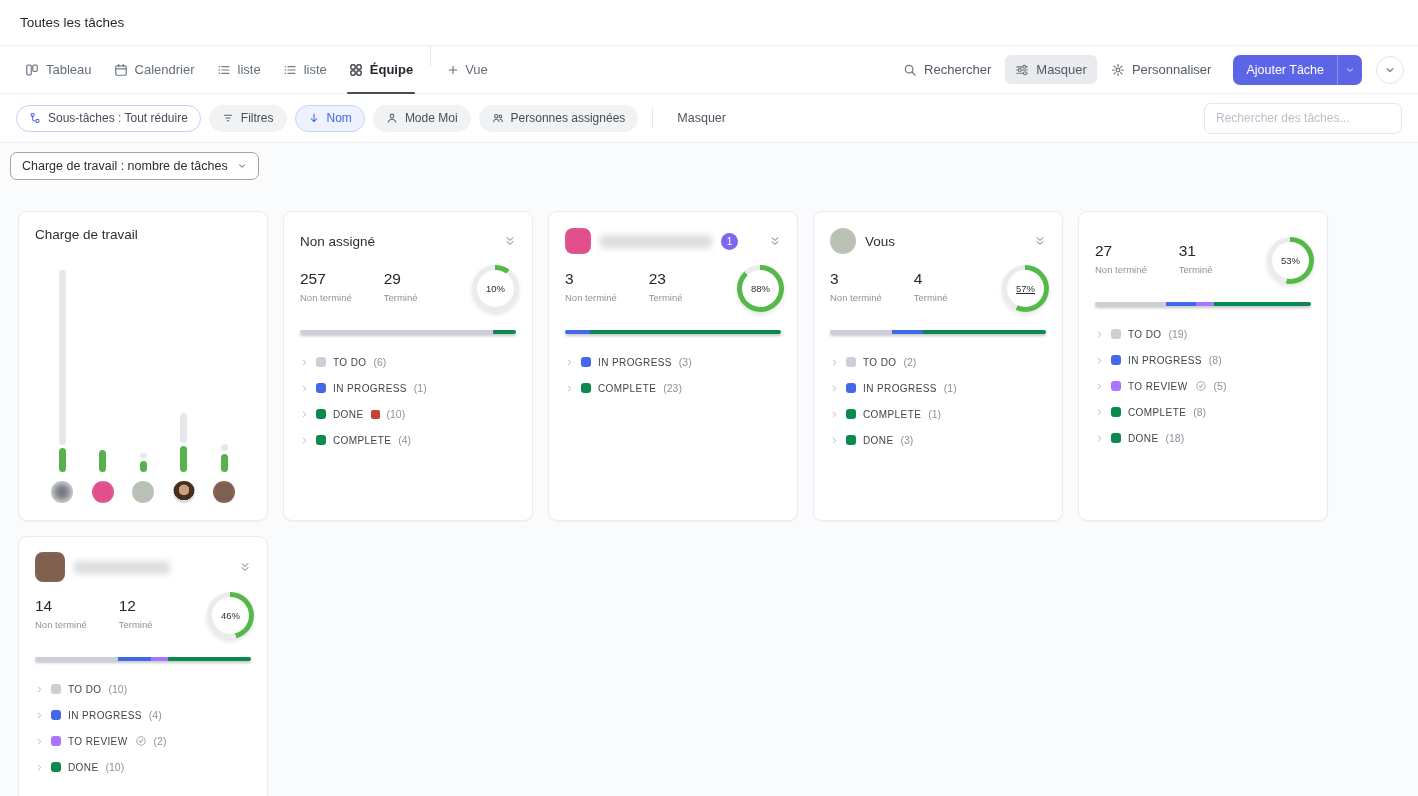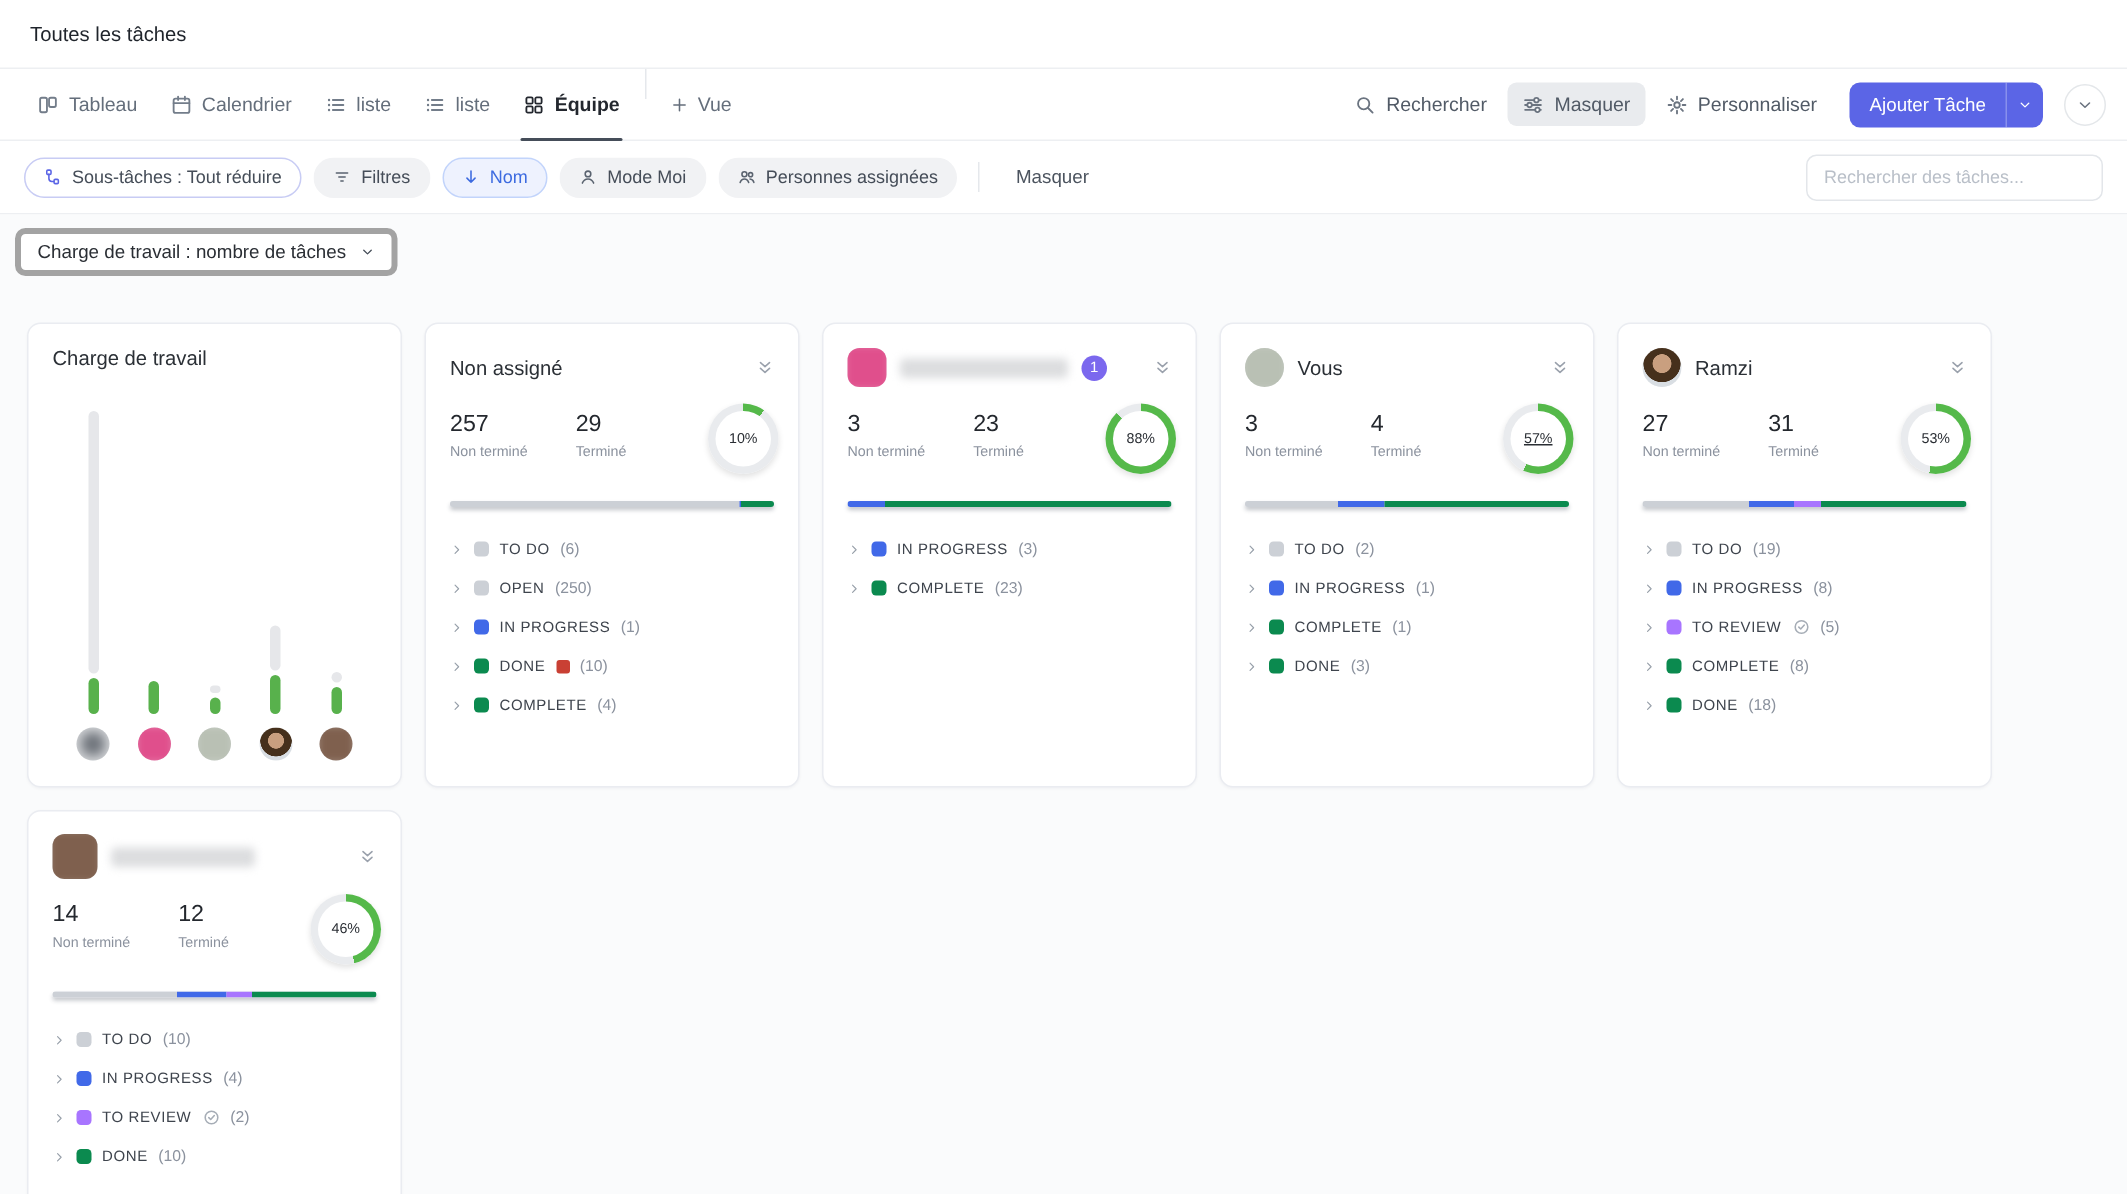--- a/index.html
+++ b/index.html
@@ -42,21 +42,21 @@
   .pill.plain{background:#f1f2f4}
   .pill.plain .i{color:#5a636f}
   .pill.active{background:#eef2fe;border-color:#c2d4fb;color:#3d6be0}
   .pill.active .i{color:#3d6be0}
   .hide-btn{font-size:12.5px;color:#4c545f;padding:6px 10px}
   .task-search{margin-left:auto;width:198px;height:31px;border:1px solid #e3e6ea;border-radius:7px;padding:0 11px;
                font-size:12px;color:#2a2e34;outline:none;background:#fff}
   .task-search::placeholder{color:#b9bfc8}
 
   .content{height:653px;background:#fafbfc;padding:9px 16px 0 10px;overflow:hidden}
-  .wl-select{height:28px;display:inline-flex;align-items:center;gap:9px;background:#fff;border:4px solid #a3a3a3;
+  .wl-select{height:28px;display:inline-flex;align-items:center;gap:9px;background:#fff;border:1px solid #a3a3a3;
              border-radius:7px;padding:12px 11px;font-size:12.5px;color:#2a2e34}
   .wl-select .i{color:#454d58}
 
   .cards{display:flex;flex-wrap:wrap;gap:15px;margin:31px 0 0 8px;width:1330px}
   .card{width:250px;height:310px;background:#fff;border:1px solid #eaecf1;border-radius:9px;padding:15px 16px;
         box-shadow:0 1px 2px rgba(20,20,40,.04);flex:0 0 auto}
 
   .wl-card{display:flex;flex-direction:column}
   .wl-title{font-size:13.5px;color:#2b3036}
   .wl-chart{flex:1;display:flex;justify-content:space-between;align-items:flex-end;padding:0 16px 2px 16px}
@@ -363,30 +363,20 @@
               <span class="sq" style="background: rgb(204, 208, 214);"></span>
               <span class="slabel">TO DO</span>
               <span class="scount">(6)</span>
             </div>
             <div class="srow">
               <span class="chev i s9">
                 <svg viewBox="0 0 16 16" fill="none" stroke="currentColor" stroke-width="1.4" stroke-linecap="round" stroke-linejoin="round">
                   <path d="M6 3.8l4.2 4.2L6 12.2"></path>
                 </svg>
               </span>
-              <span class="sq" style="background: rgb(204, 208, 214);"></span>
-              <span class="slabel">OPEN</span>
-              <span class="scount">(250)</span>
-            </div>
-            <div class="srow">
-              <span class="chev i s9">
-                <svg viewBox="0 0 16 16" fill="none" stroke="currentColor" stroke-width="1.4" stroke-linecap="round" stroke-linejoin="round">
-                  <path d="M6 3.8l4.2 4.2L6 12.2"></path>
-                </svg>
-              </span>
               <span class="sq" style="background: rgb(65, 105, 232);"></span>
               <span class="slabel">IN PROGRESS</span>
               <span class="scount">(1)</span>
             </div>
             <div class="srow">
               <span class="chev i s9">
                 <svg viewBox="0 0 16 16" fill="none" stroke="currentColor" stroke-width="1.4" stroke-linecap="round" stroke-linejoin="round">
                   <path d="M6 3.8l4.2 4.2L6 12.2"></path>
                 </svg>
               </span>
@@ -531,33 +521,20 @@
                   <path d="M6 3.8l4.2 4.2L6 12.2"></path>
                 </svg>
               </span>
               <span class="sq" style="background: rgb(11, 138, 79);"></span>
               <span class="slabel">DONE</span>
               <span class="scount">(3)</span>
             </div>
           </div>
         </section>
         <section class="card person-card">
-          <div class="card-head">
-            <span class="avatar" style="height: 26px; width: 26px;">
-              <span class="av-fill photo"></span>
-            </span>
-            <span class="card-name">Ramzi</span>
-            <button class="collapse">
-              <span class="i s12">
-                <svg viewBox="0 0 16 16" fill="none" stroke="currentColor" stroke-width="1.4" stroke-linecap="round" stroke-linejoin="round">
-                  <path d="M4 3.6l4 3.6 4-3.6M4 8.8l4 3.6 4-3.6"></path>
-                </svg>
-              </span>
-            </button>
-          </div>
           <div class="stats">
             <div class="stat">
               <div class="stat-num">27</div>
               <div class="stat-lab">Non terminé</div>
             </div>
             <div class="stat">
               <div class="stat-num">31</div>
               <div class="stat-lab">Terminé</div>
             </div>
             <div class="donut" style="background: conic-gradient(rgb(85, 185, 74) 0deg, rgb(85, 185, 74) 53%, rgb(233, 235, 238) 0deg);">

